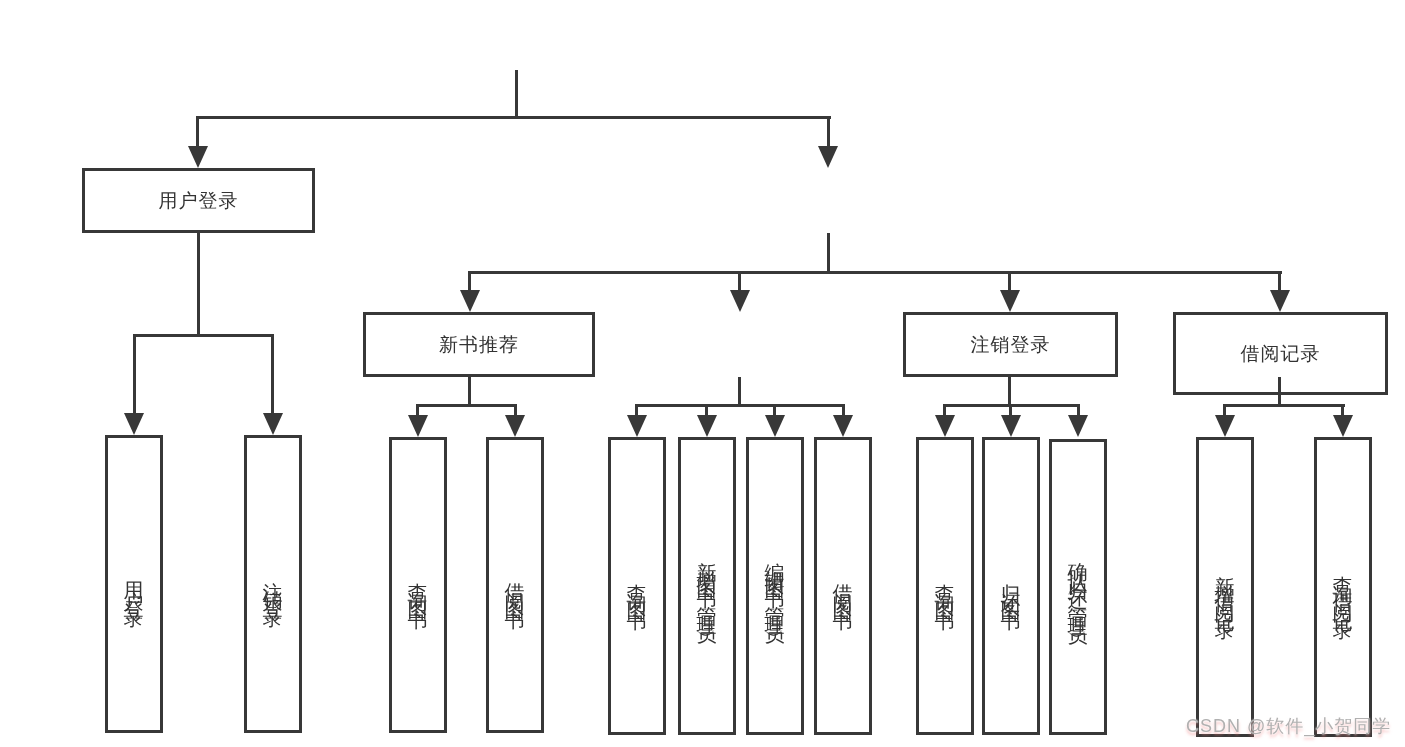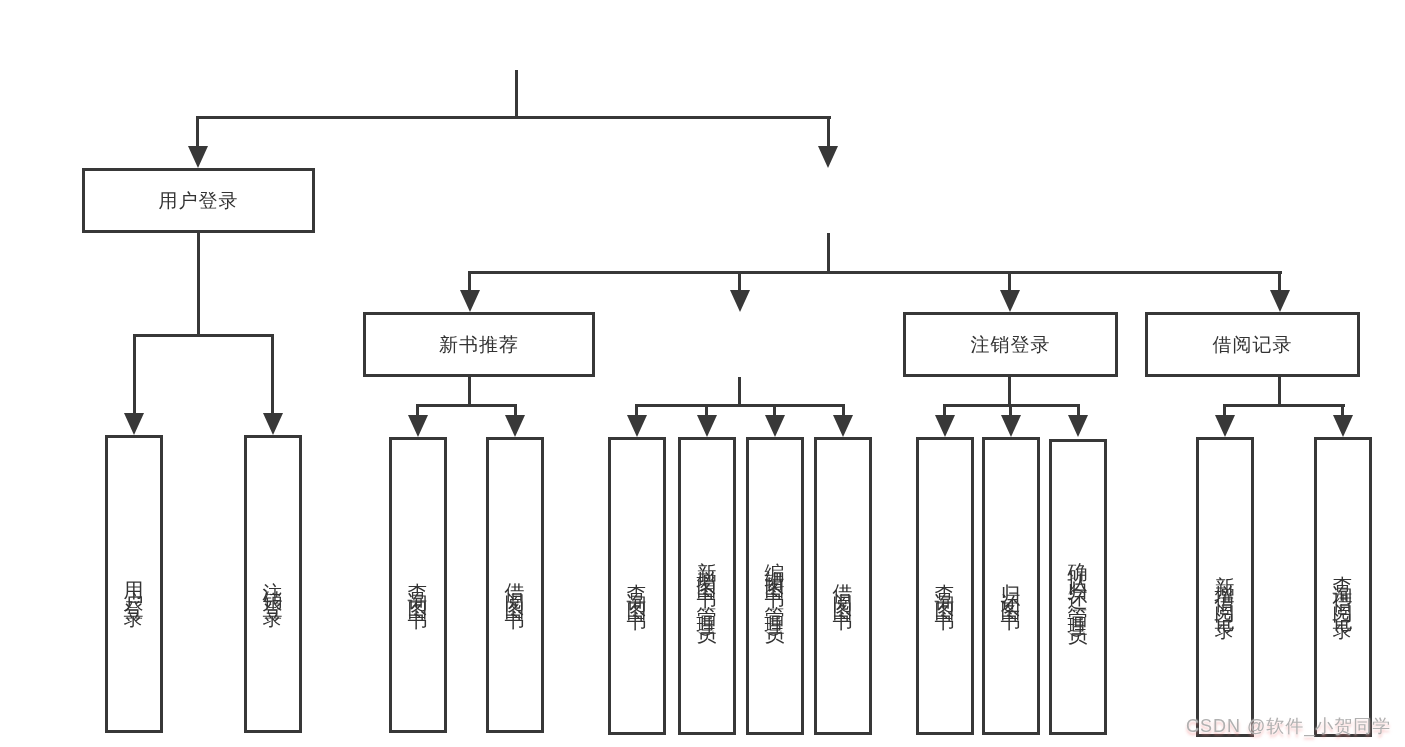--- a/index.html
+++ b/index.html
@@ -93,21 +93,21 @@
   <div class="arrow" style="left:1000px;top:290px"></div>
   <div class="vline" style="left:1278px;top:271px;height:21px"></div>
   <div class="arrow" style="left:1270px;top:290px"></div>
 
   <div class="box hbox" style="left:363px;top:312px;width:232px;height:65px">
     <span>新书推荐</span>
   </div>
   <div class="box hbox" style="left:903px;top:312px;width:215px;height:65px">
     <span>注销登录</span>
   </div>
-  <div class="box hbox" style="left:1145px;top:312px;width:215px;height:65px">
+  <div class="box hbox" style="left:1173px;top:312px;width:215px;height:83px">
     <span>借阅记录</span>
   </div>
 
   <div class="vline" style="left:468px;top:377px;height:30px"></div>
   <div class="hline" style="left:416px;top:404px;width:101px"></div>
   <div class="vline" style="left:416px;top:404px;height:13px"></div>
   <div class="arrow" style="left:408px;top:415px"></div>
   <div class="vline" style="left:514px;top:404px;height:13px"></div>
   <div class="arrow" style="left:505px;top:415px"></div>
 

